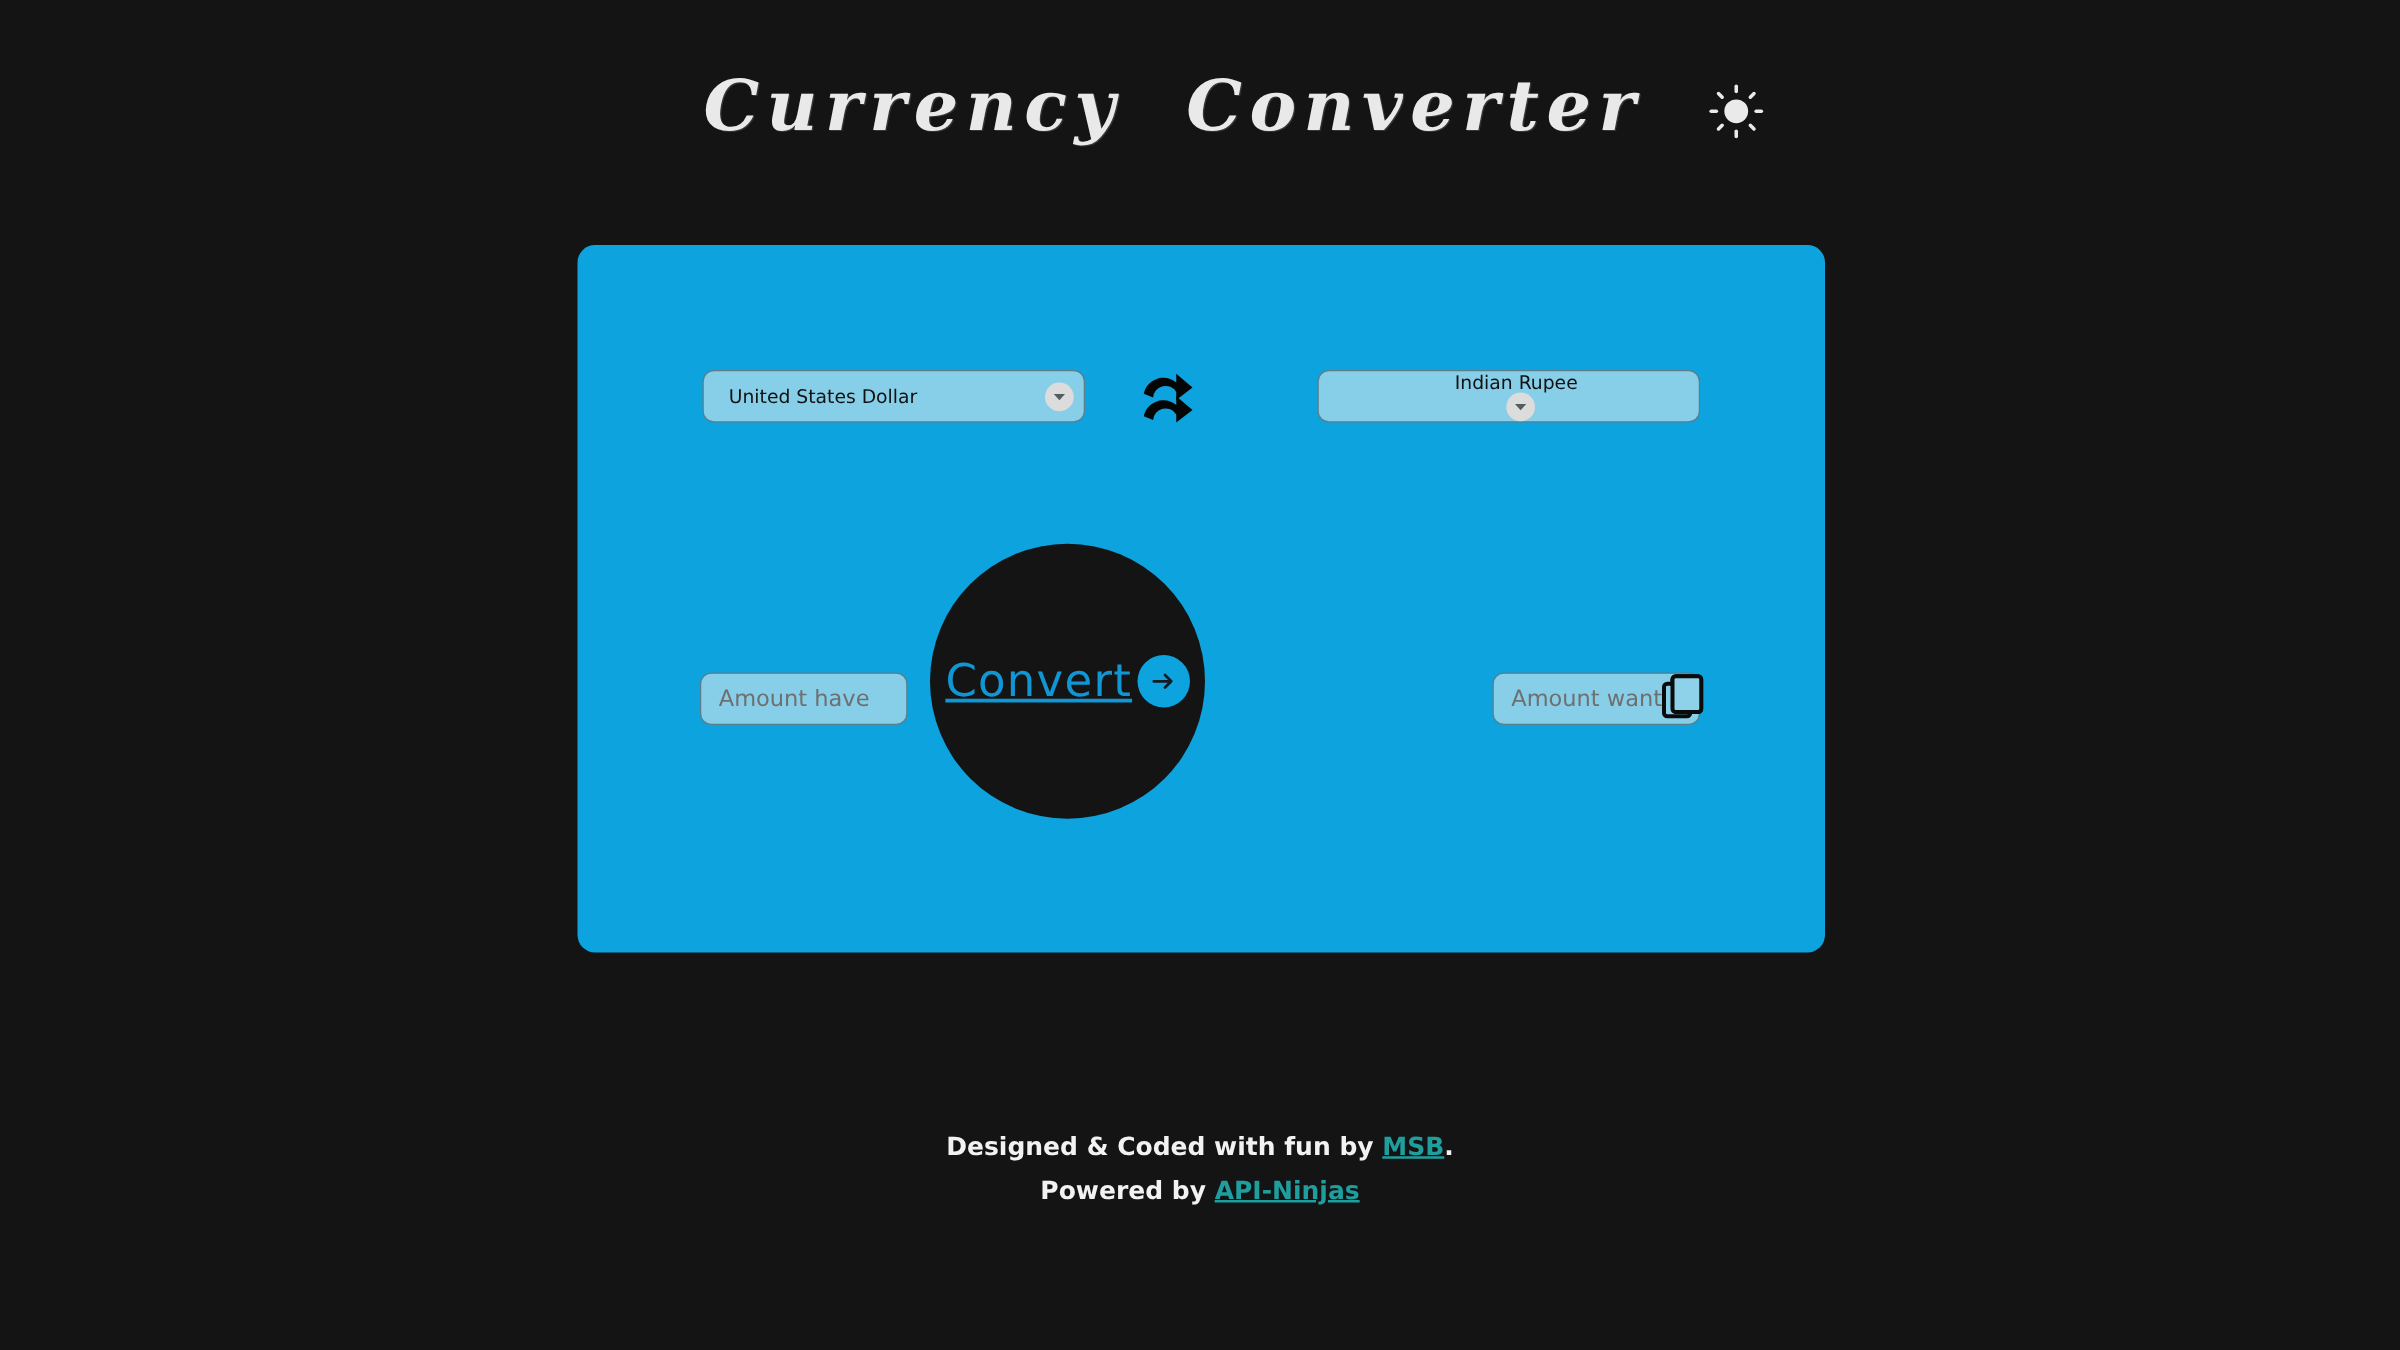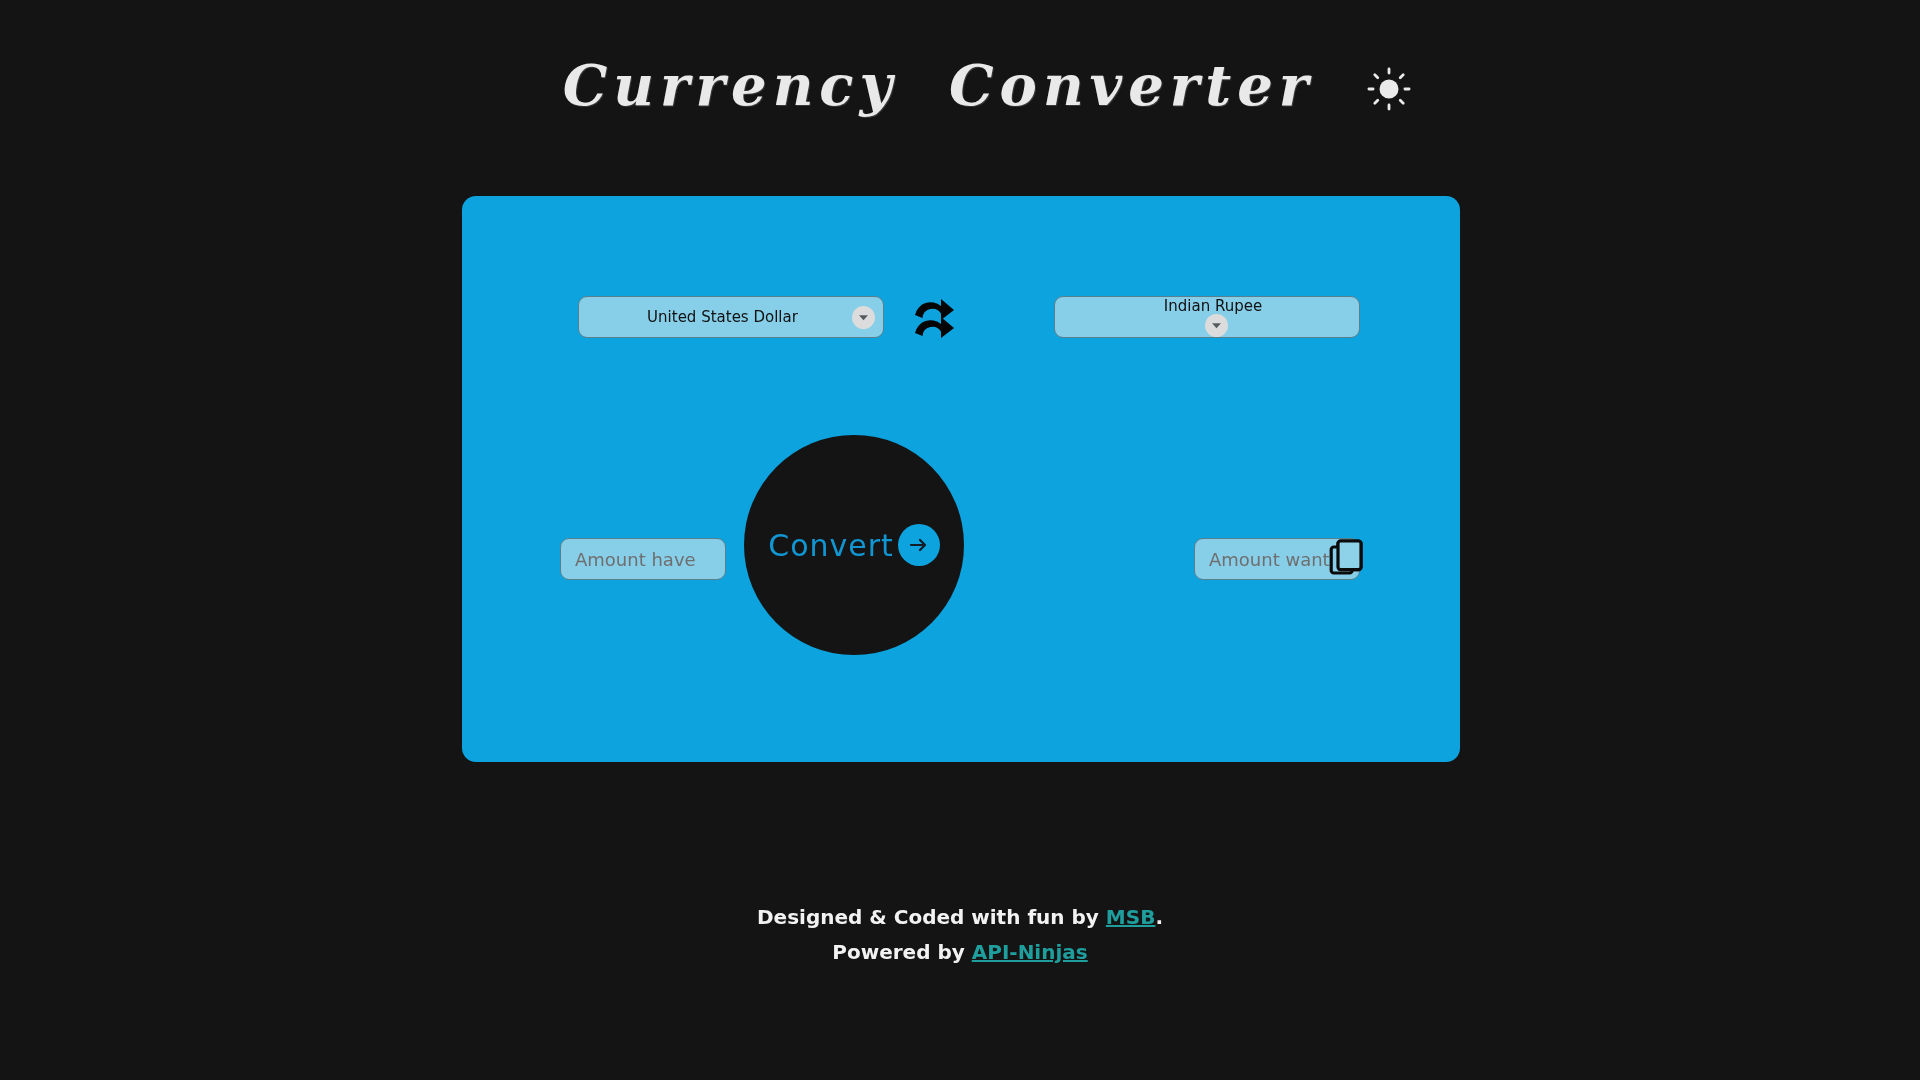--- a/index.html
+++ b/index.html
@@ -75,21 +75,21 @@
     width: 306px;
     height: 42px;
     background: #87cee8;
     border: 1px solid #5a7e8c;
     border-radius: 9px;
     display: flex;
     align-items: center;
     padding: 0 8px 0 20px;
     cursor: pointer;
   }
-  .currency-select.left  { left: 116px; text-align: center; }
+  .currency-select.left  { left: 100px; }
   .currency-select.right { left: 592px; flex-direction: column; }
 
   .currency-label {
     flex: 1;
     font-size: 15px;
     color: #111;
     font-family: "DejaVu Sans", sans-serif;
     white-space: nowrap;
     overflow: hidden;
     text-overflow: ellipsis;
@@ -165,25 +165,26 @@
     background: #141414;
     border: none;
     display: flex;
     align-items: center;
     justify-content: center;
     cursor: pointer;
     padding: 0;
   }
 
   .convert-label {
-    font-size: 30px;
+    font-size: 36px;
     letter-spacing: 1px;
     color: #1196d4;
     font-family: "DejaVu Sans", sans-serif;
     font-weight: normal;
+    text-decoration: underline;
   }
 
   .convert-arrow {
     width: 42px;
     height: 42px;
     border-radius: 50%;
     background: #0da3de;
     display: flex;
     align-items: center;
     justify-content: center;

